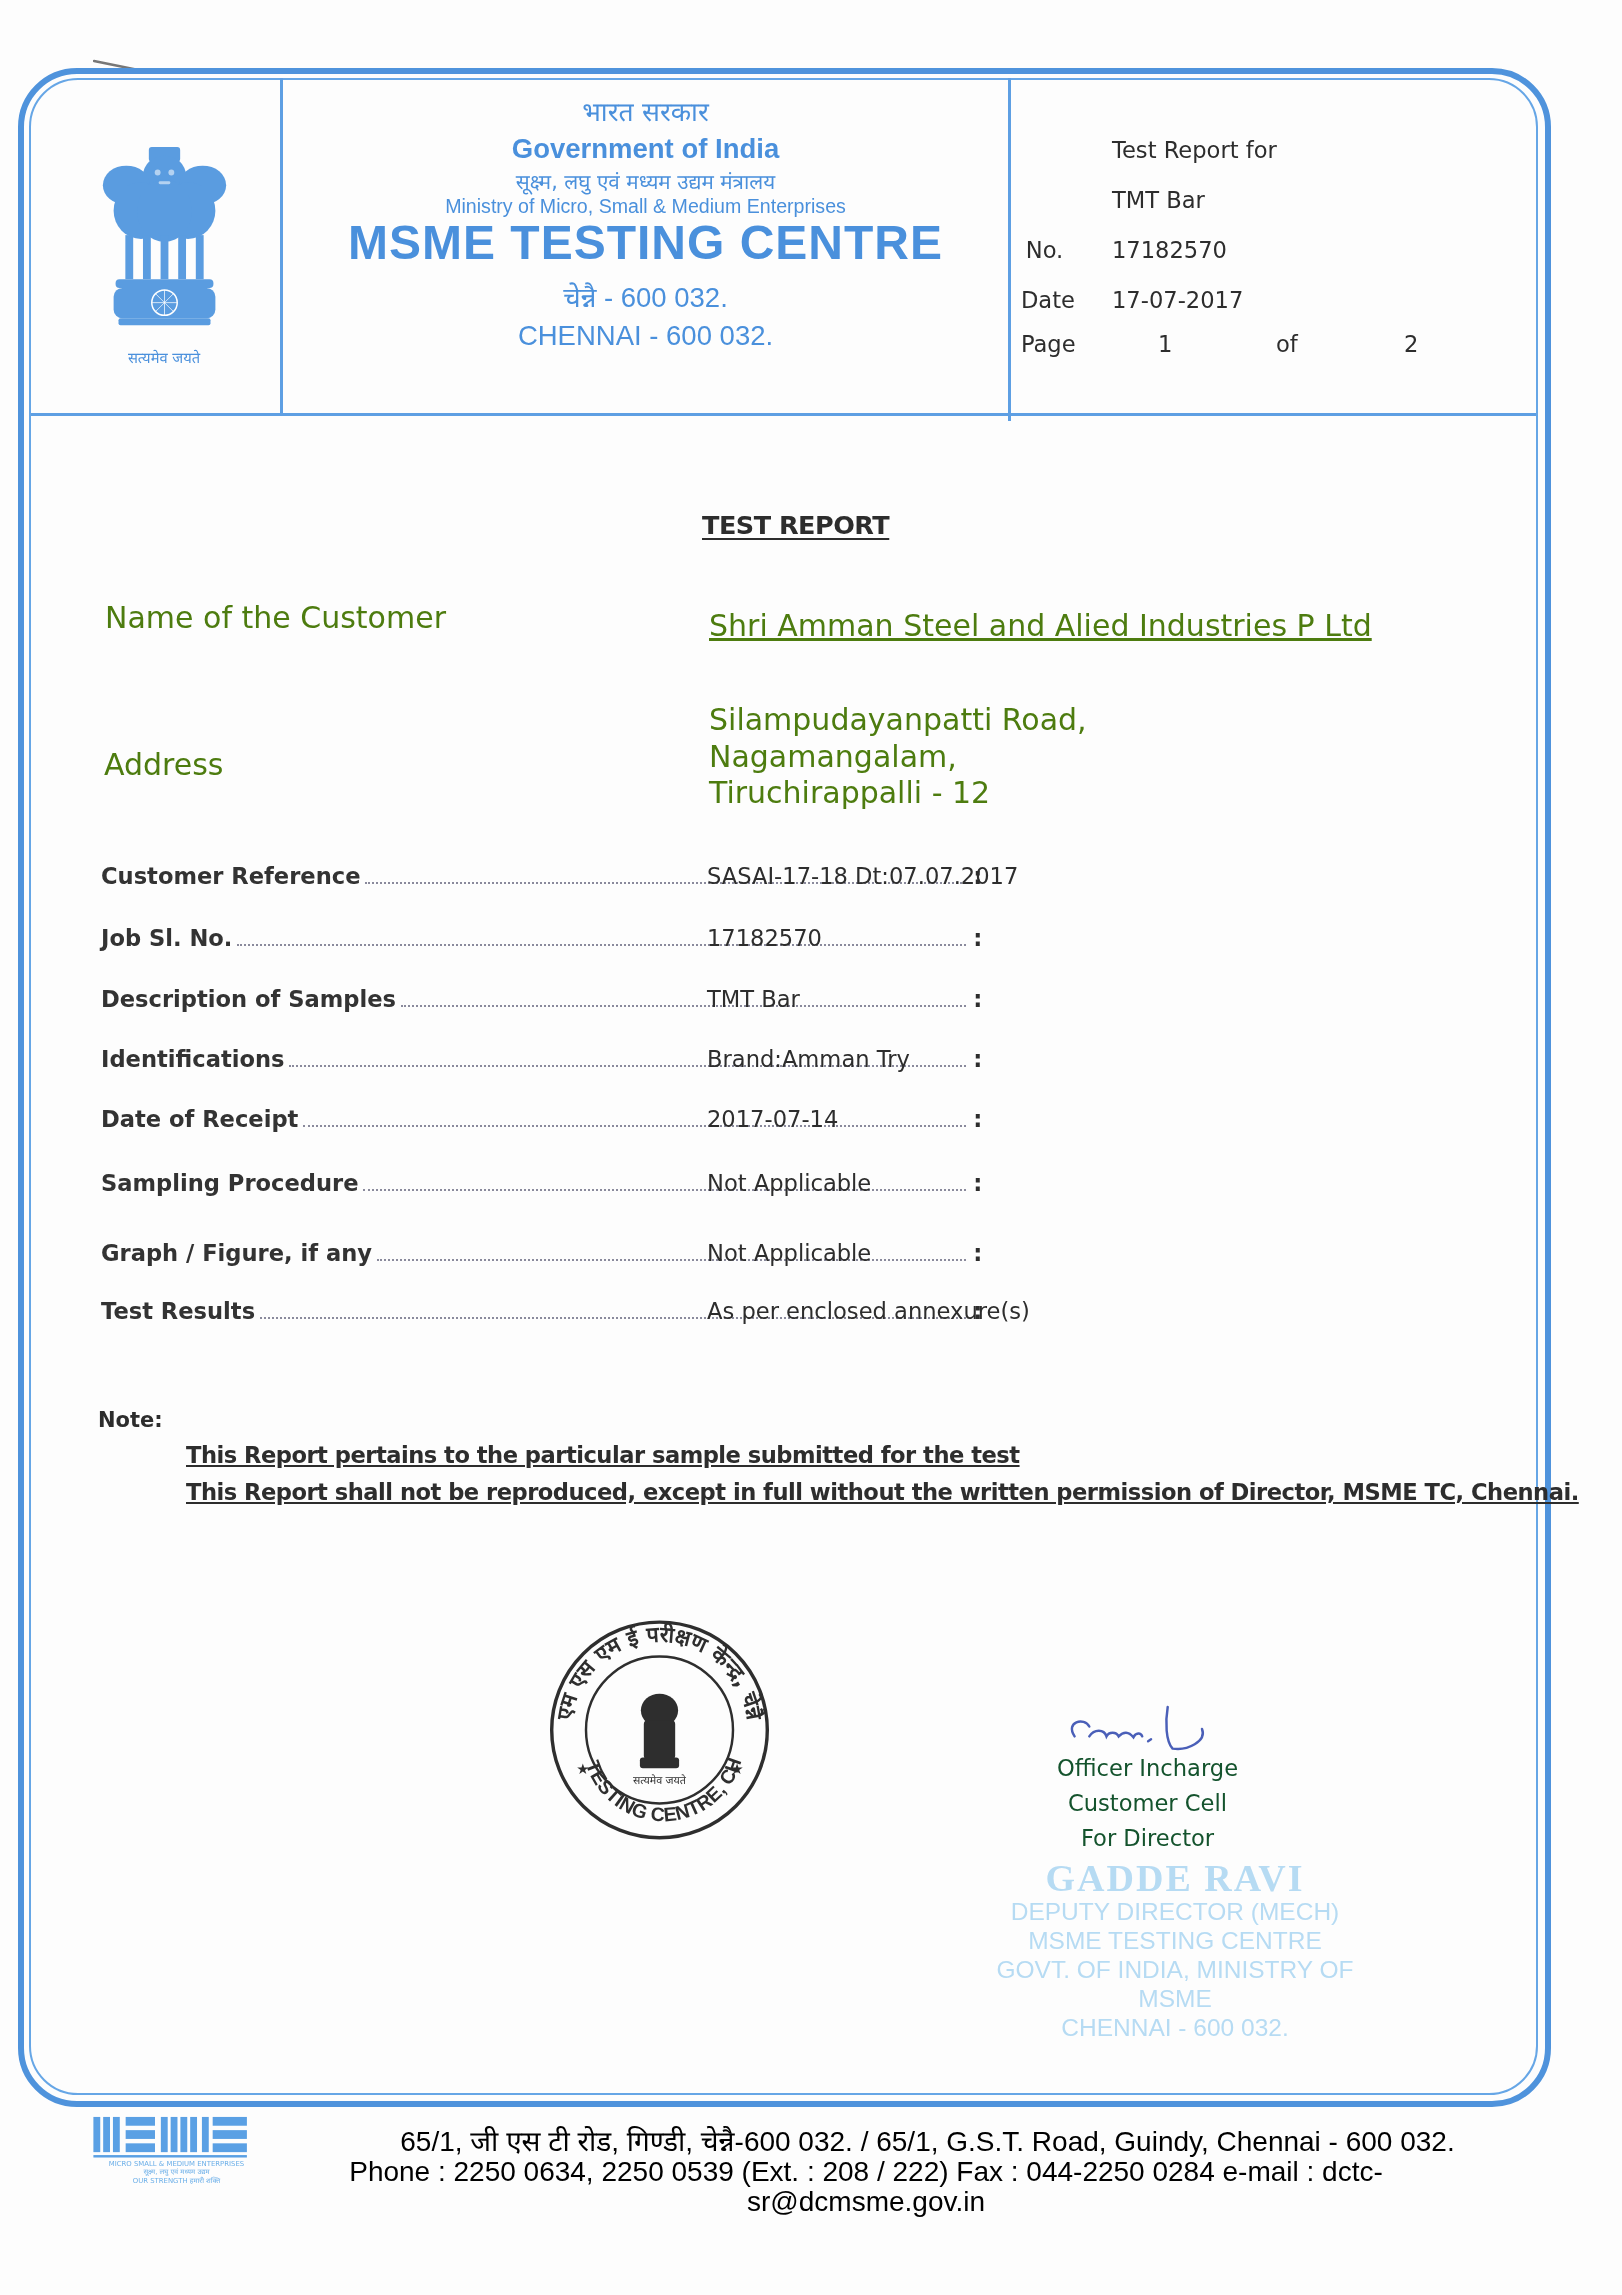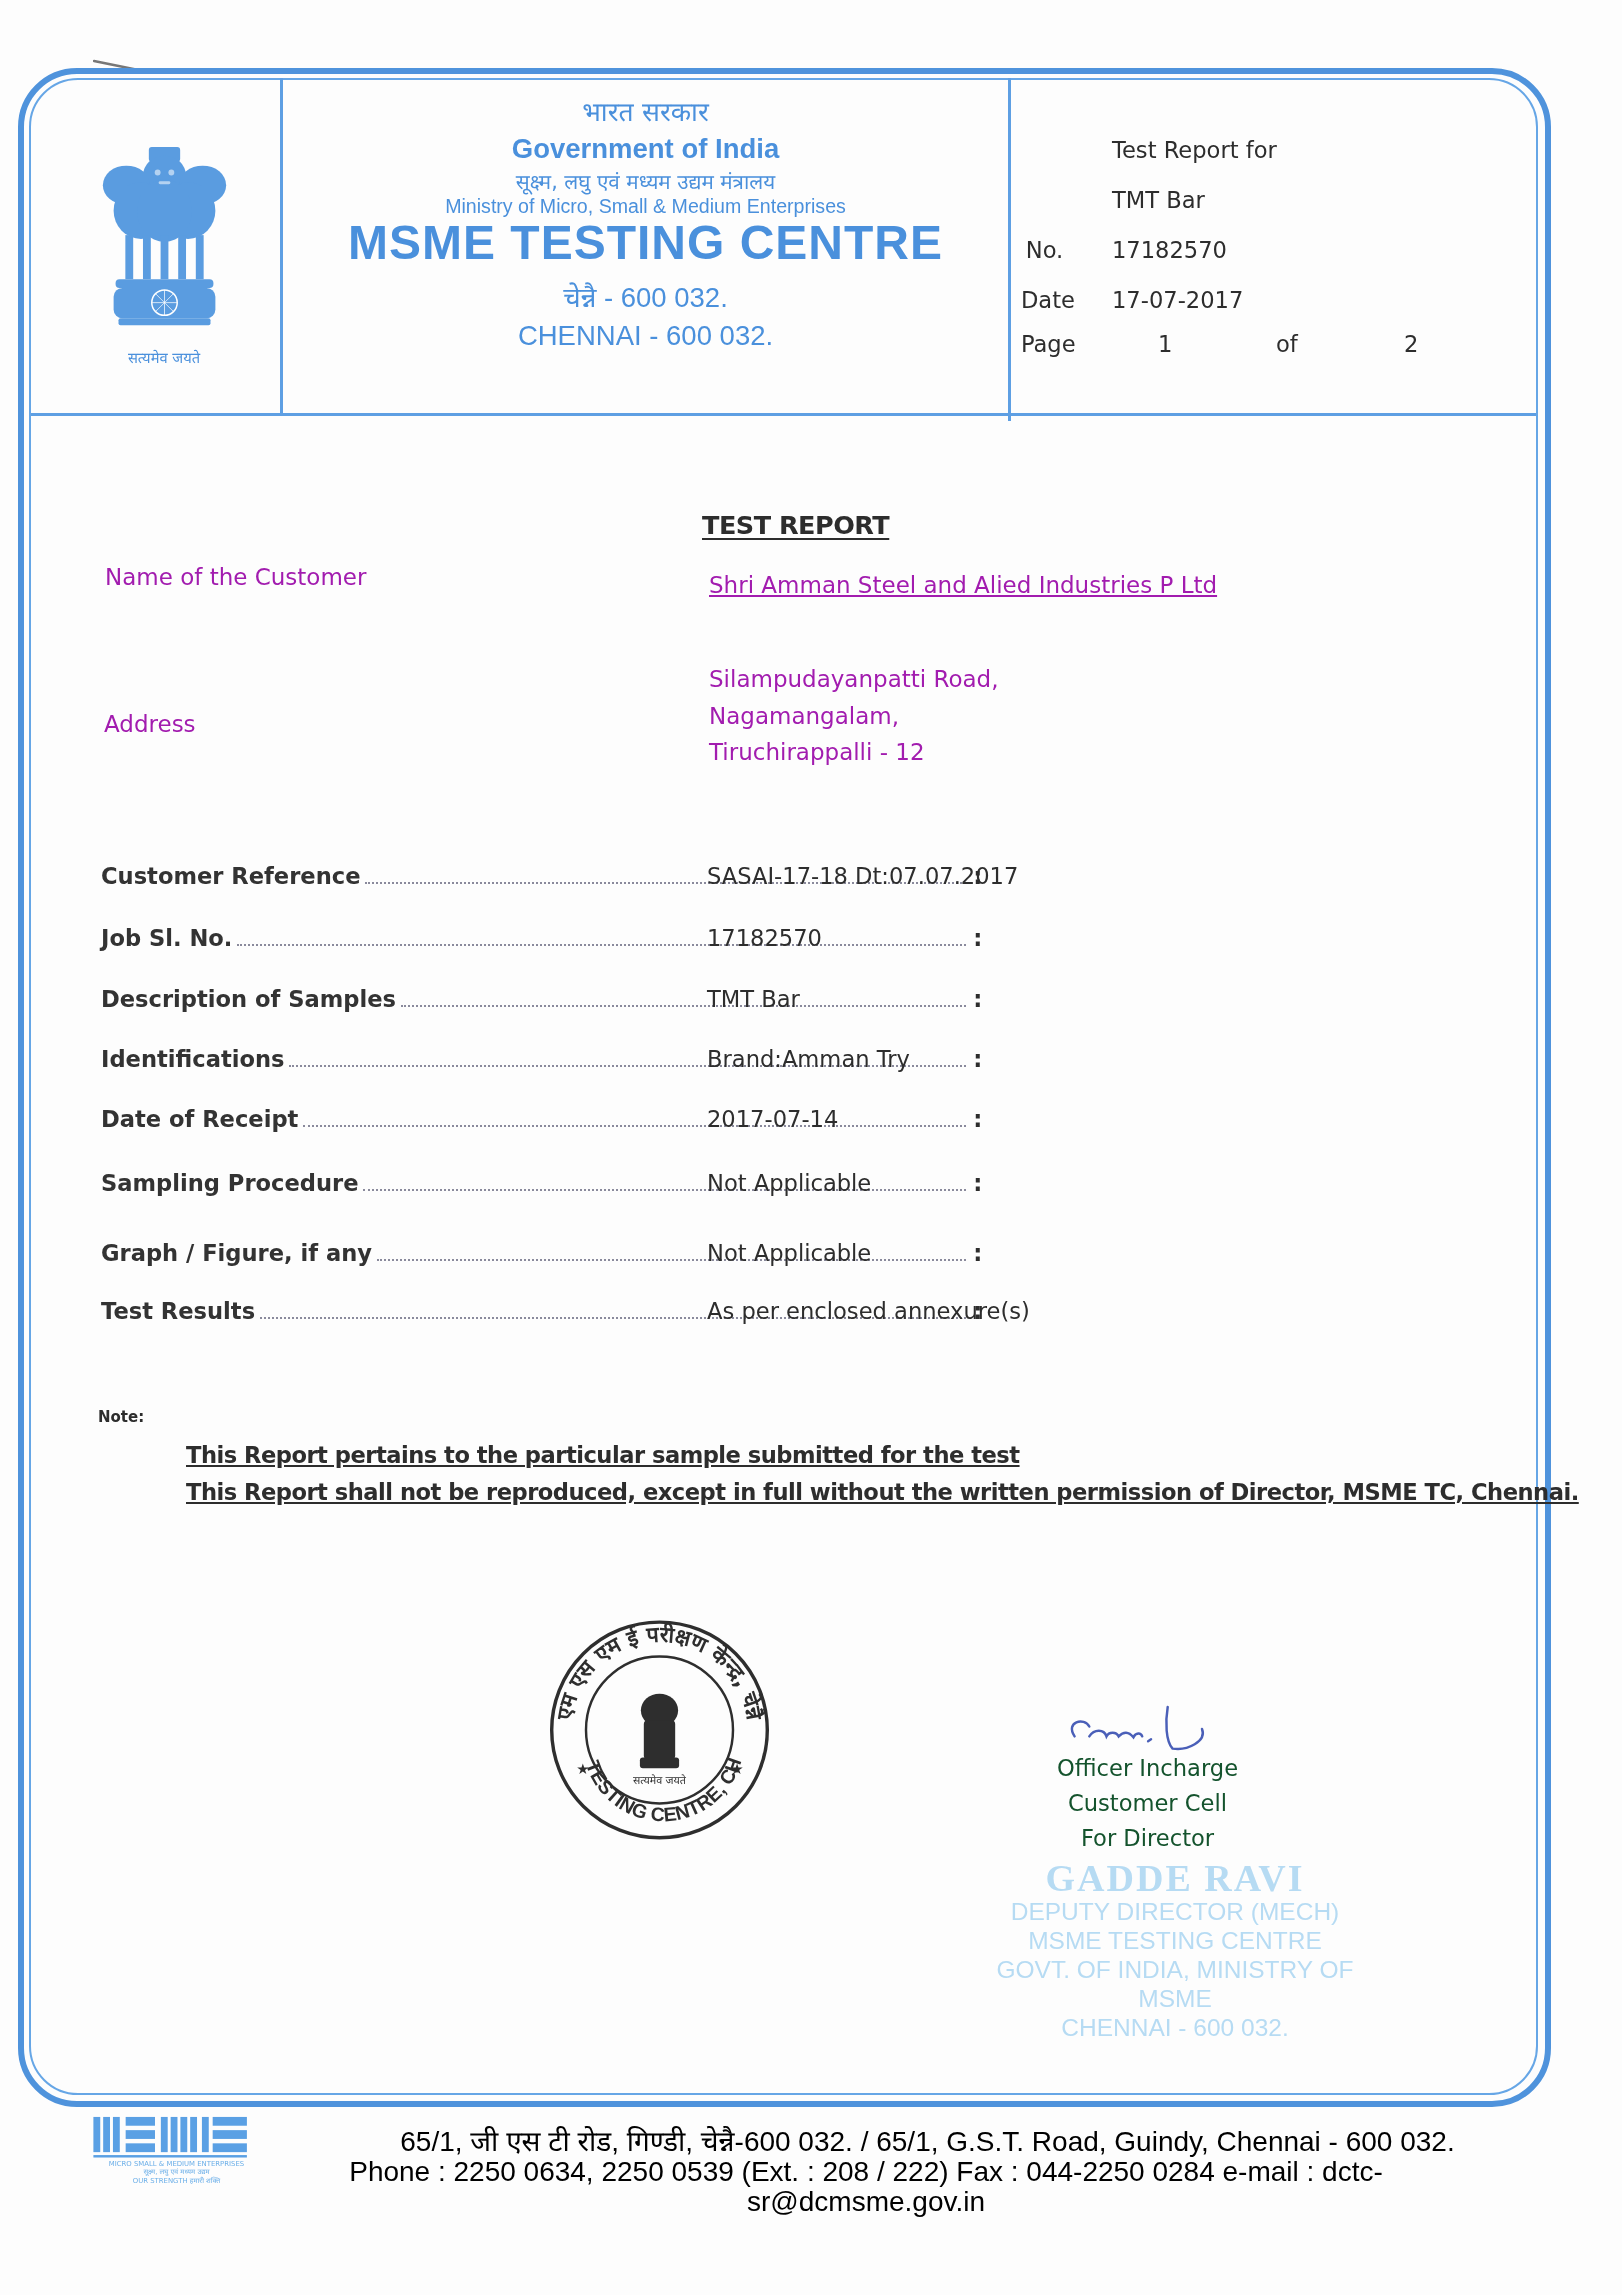--- a/index.html
+++ b/index.html
@@ -38,28 +38,28 @@
   .hdr-center .hi-centre { font-size: 51px; font-weight: bold; margin-top: 0px; line-height: 1.05; font-family: "DejaVu Sans", sans-serif; }
   .hdr-center .en-centre { font-size: 48px; font-weight: bold; line-height: 1.05; letter-spacing: 1px; }
   .hdr-center .hi-city { font-size: 27.5px; margin-top: 9.8px; font-family: Liberation Sans, sans-serif; }
   .hdr-center .en-city { font-size: 27.5px; margin-top: 4.9px; }
 
   .hdr-right { position: absolute; left: 1016px; top: 132px; width: 491px; font-size: 22.6px; color: #2d2d2d; font-family: "DejaVu Sans", sans-serif; }
   .hdr-right .row { position: absolute; white-space: nowrap; }
 
   
   .title { position: absolute; left: 702px; top: 510px; font-size: 25.5px; font-weight: bold; text-decoration: underline; text-underline-offset: 3.9px; font-family: "DejaVu Sans", sans-serif; letter-spacing: -0.5px; }
-  .body-text { font-family: "DejaVu Sans", sans-serif; font-size: 23px; color: #a21caf; position: absolute; white-space: nowrap; }
+  .body-text { font-family: "DejaVu Sans", sans-serif; font-size: 30px; color: #4d7c0f; position: absolute; white-space: nowrap; margin-top: 36px; }
   .dotted-row { position: absolute; left: 101px; width: 893px; height: 34px; display: flex; align-items: baseline; }
   .dotted-row .lbl { font-family: "DejaVu Sans", sans-serif; font-size: 22.6px; font-weight: bold; white-space: nowrap; color: #333; }
   .dotted-row .dots { flex: 1; border-bottom: 2.5px dotted #8a8a9c; margin: 0 6.9px 4.9px 4.9px; height: 0.5px; }
   .dotted-row .colon { font-family: "DejaVu Sans", sans-serif; font-size: 22.6px; font-weight: bold; margin-right: 11.8px; }
   .dotted-row .val { font-family: "DejaVu Sans", sans-serif; font-size: 22.6px; white-space: nowrap; position: absolute; left: 606px; }
 
-  .note-title { position: absolute; left: 98px; top: 1408px; font-size: 15px; font-weight: bold; font-family: "DejaVu Sans", sans-serif; }
+  .note-title { position: absolute; left: 98px; top: 1408px; font-size: 21px; font-weight: bold; font-family: "DejaVu Sans", sans-serif; }
   .note-line { position: absolute; left: 186px; font-size: 22.6px; font-weight: bold; font-family: "DejaVu Sans", sans-serif; white-space: nowrap; letter-spacing: -0.5px; text-decoration: underline; }
 
   
   .seal { position: absolute; left: 537px; top: 1612px; width: 245px; height: 231px; }
 
   
   .signature { position: absolute; left: 1055px; top: 1702px; width: 196px; height: 54px; }
   .sig-block { position: absolute; left: 1020px; top: 1751px; width: 255px; text-align: center; font-family: "DejaVu Sans", sans-serif; font-size: 22.6px; color: #14532d; line-height: 35px; }
   .desig-stamp { position: absolute; left: 981px; top: 1859px; width: 388px; text-align: center; color: #9fd0f0; font-weight: bold; opacity: 0.75; }
   .desig-stamp .name { font-family: "Liberation Serif", serif; font-size: 38px; letter-spacing: 2px; line-height: 38px; }

